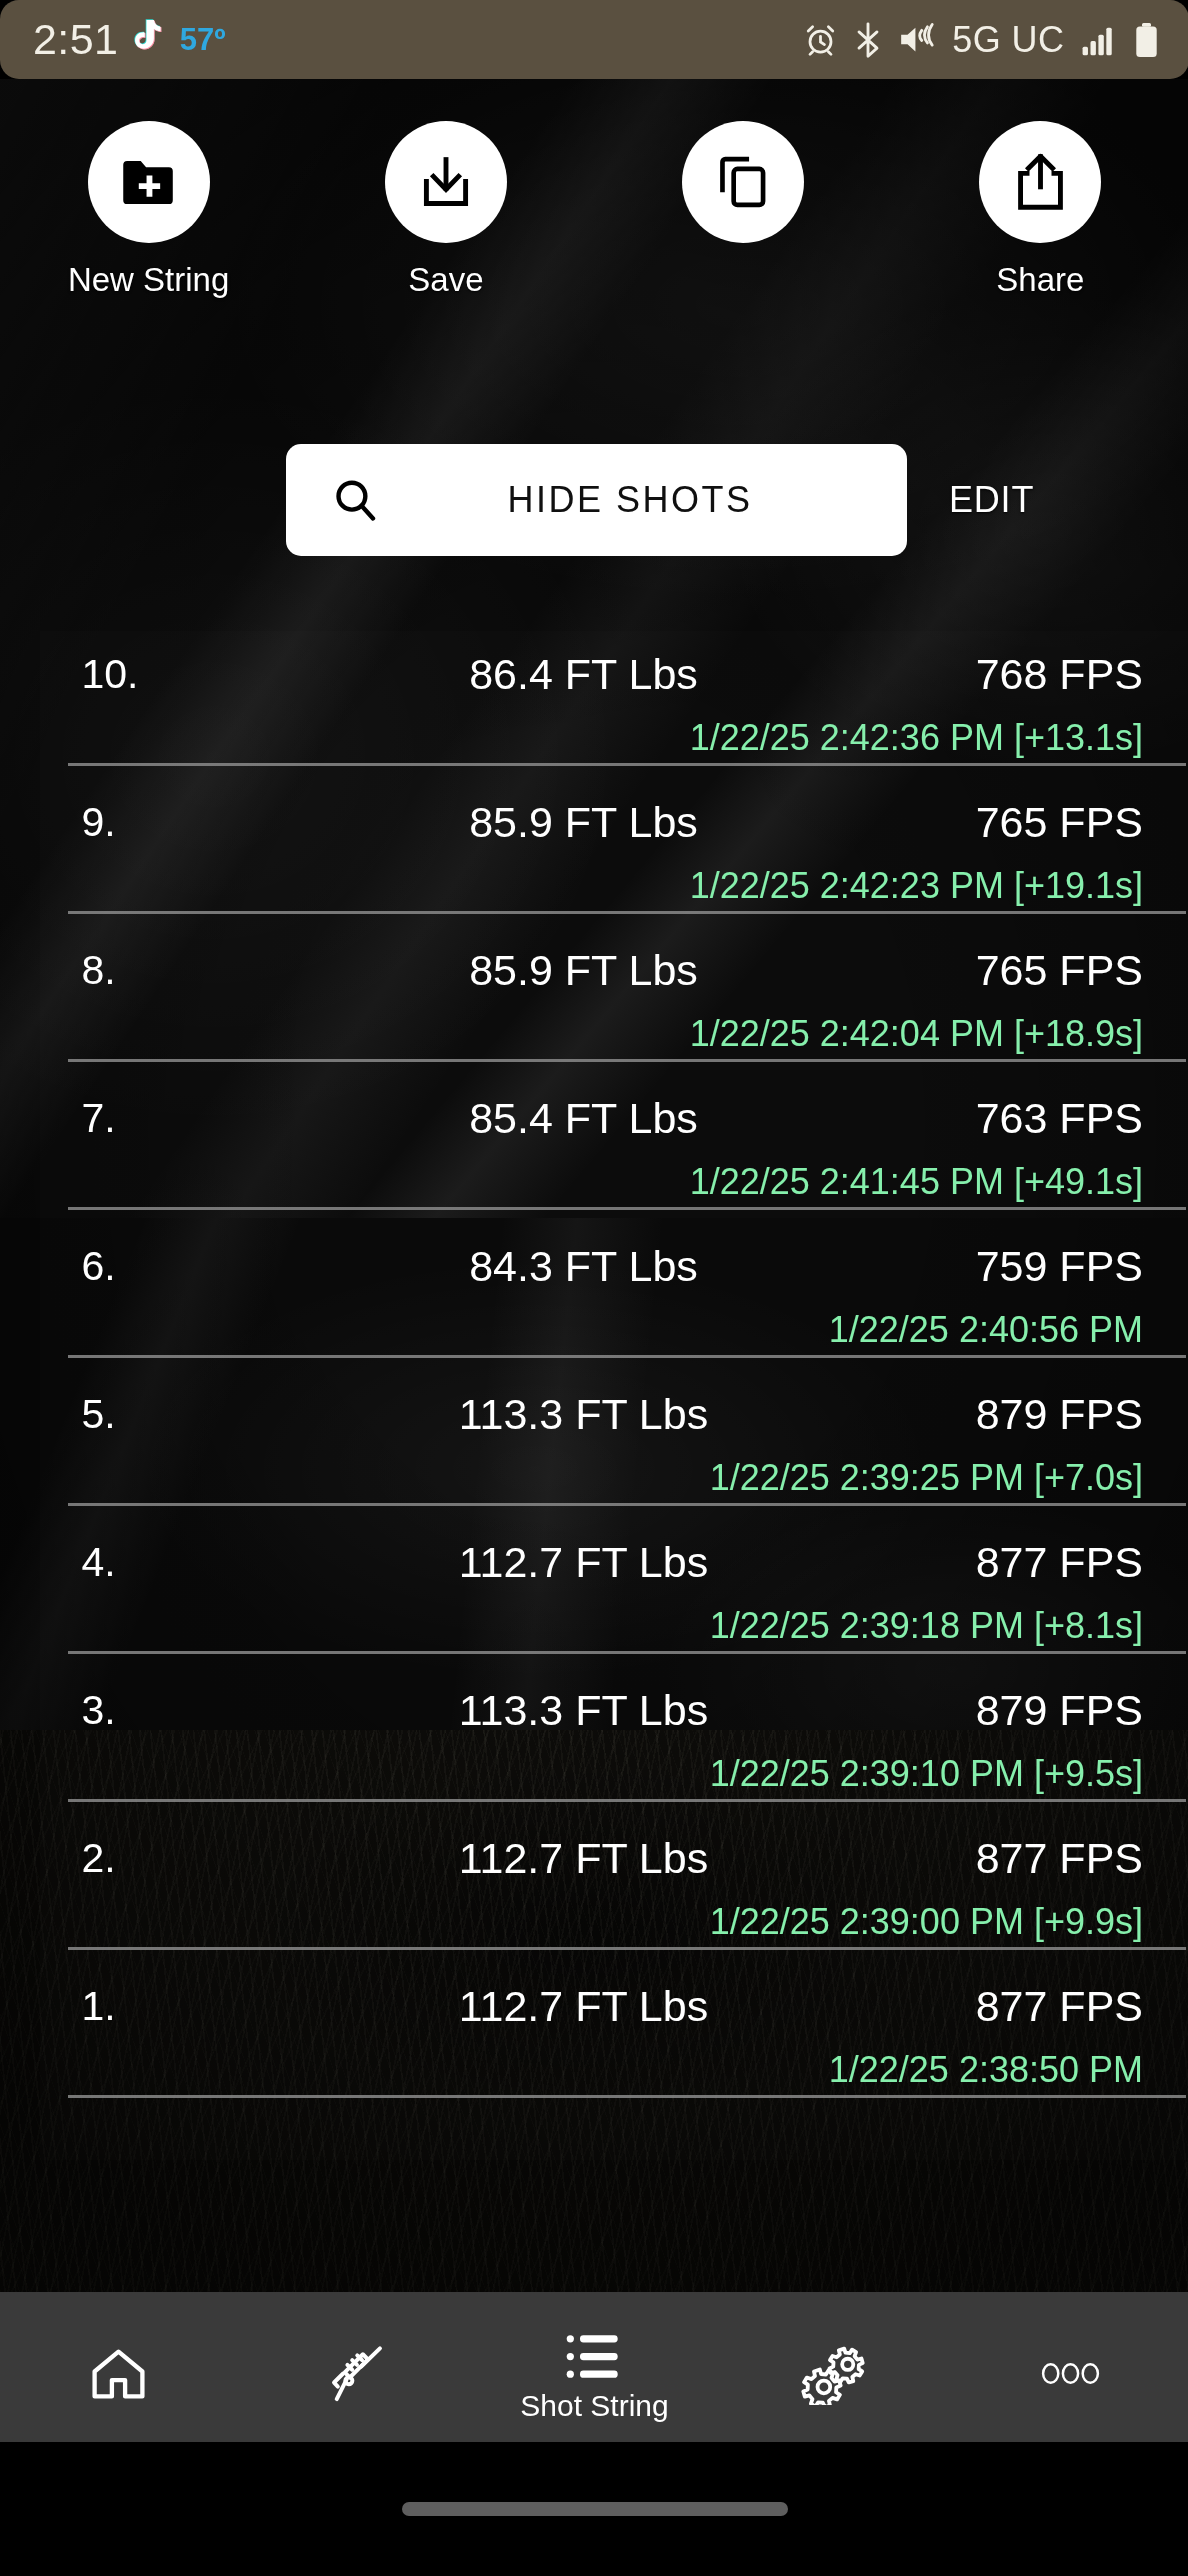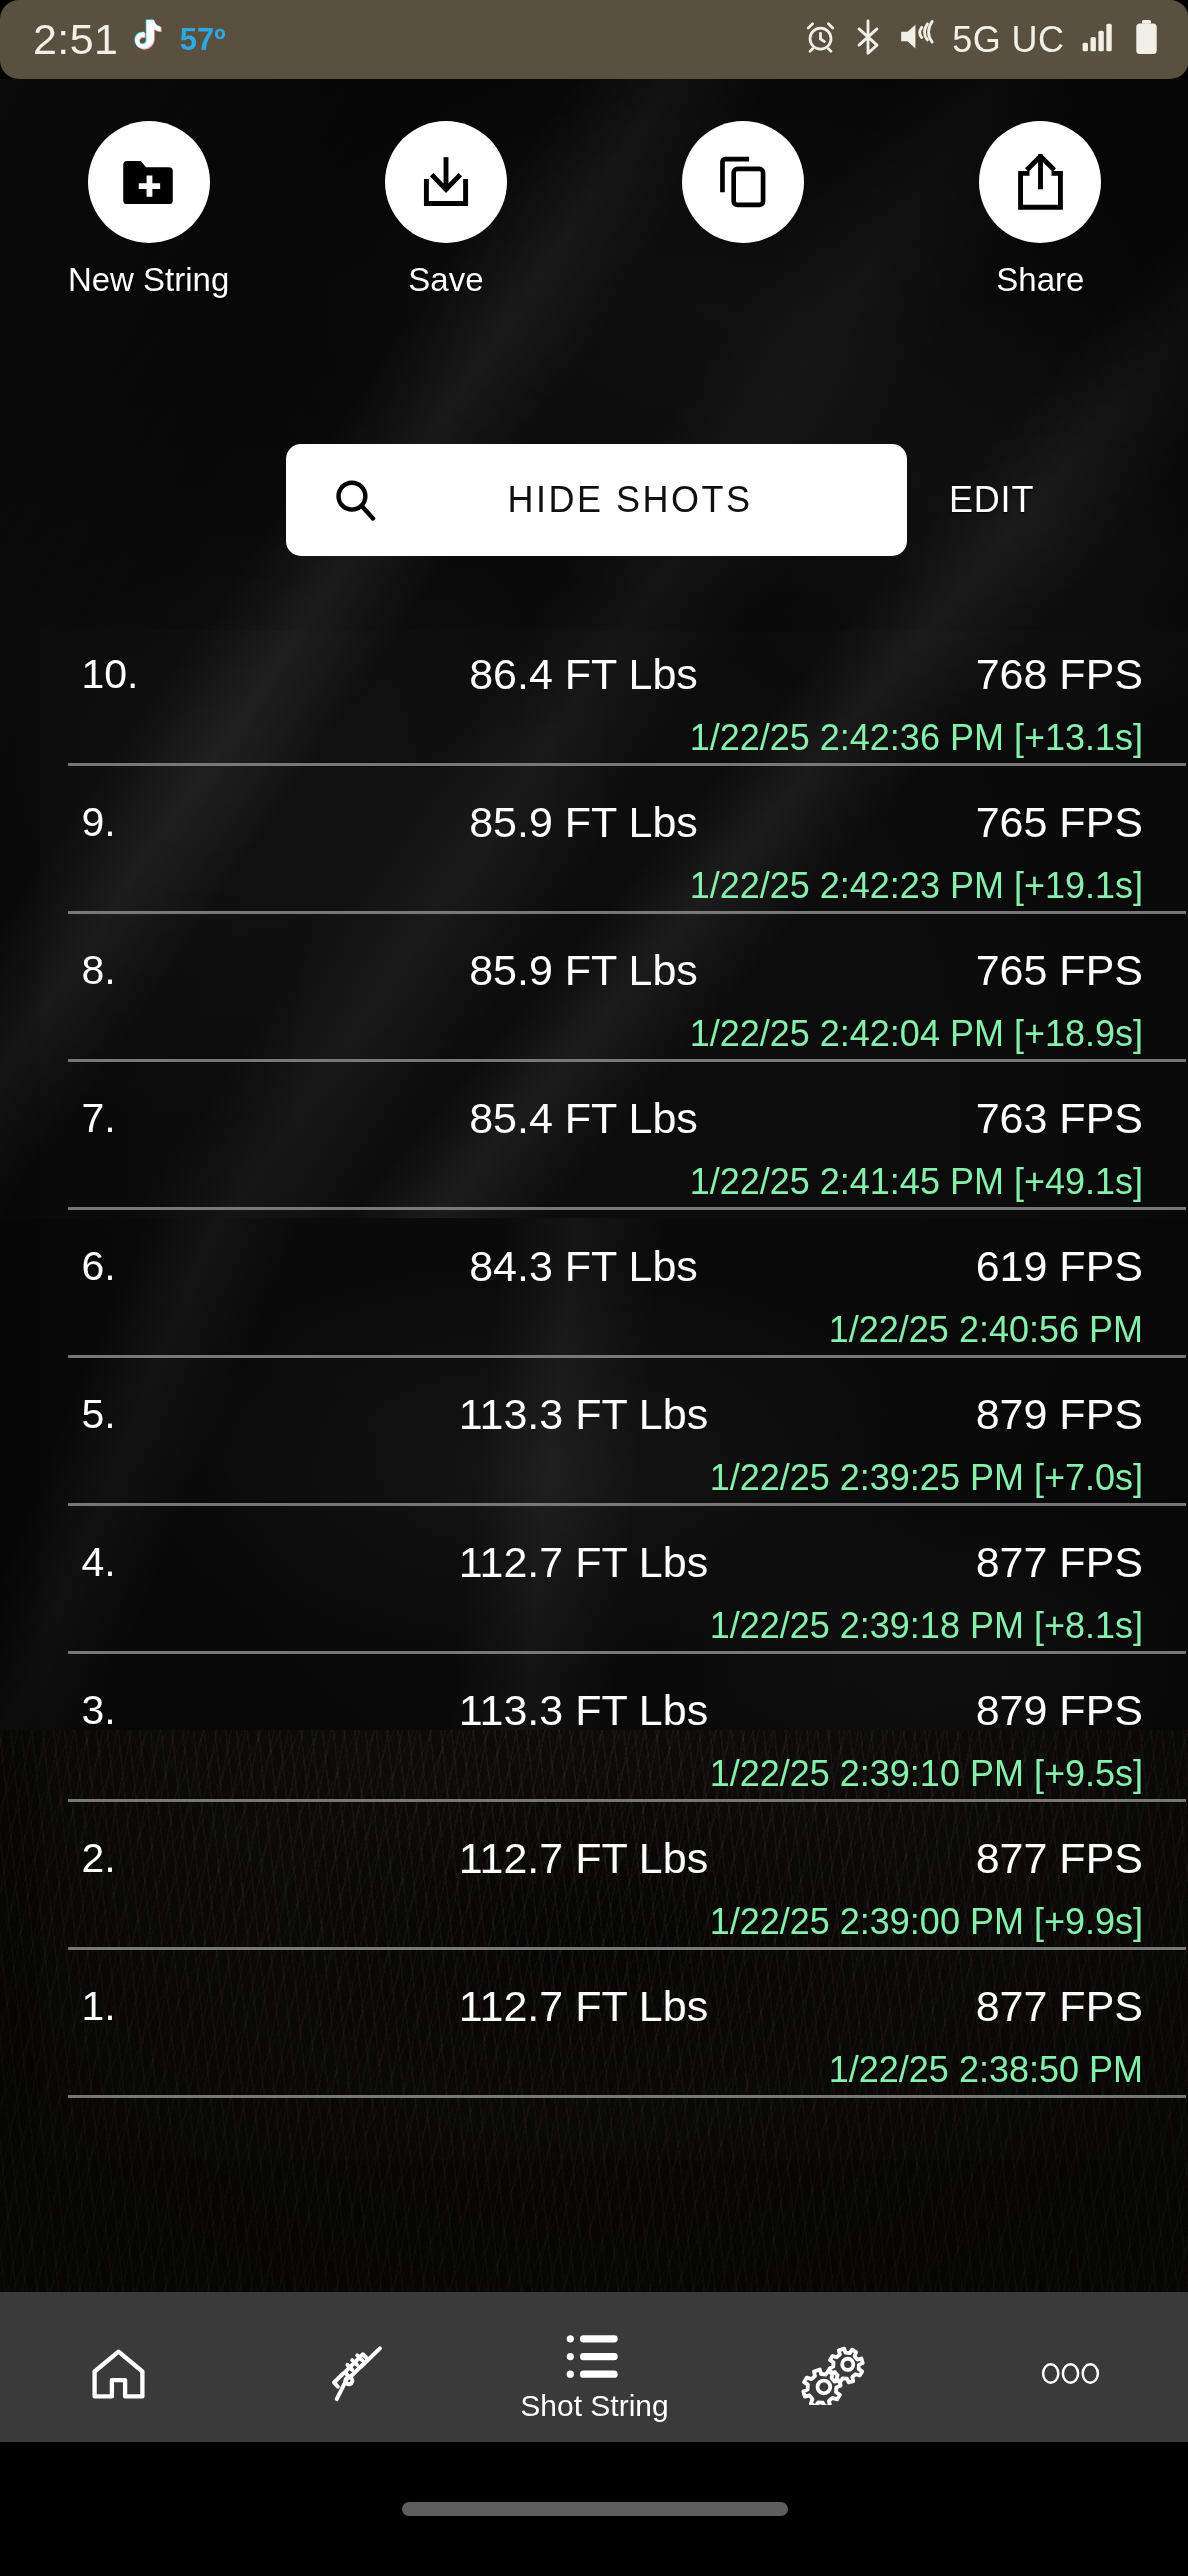--- a/index.html
+++ b/index.html
@@ -24,21 +24,21 @@
     background:#5a5040;
     display:flex; align-items:center;
     padding:0 30px 0 33px;
     z-index:40;
     border-radius:19px;
   }
   .sb-left{ display:flex; align-items:center; gap:13.2px; }
   .sb-time{ color:#f2efe6; font-size:43px; font-weight:400; letter-spacing:0.4px; }
   .sb-temp{ color:#2fa8e0; font-size:31px; font-weight:700; }
   .sb-spacer{ flex:1; }
-  .sb-right{ display:flex; align-items:flex-start; gap:15px; }
+  .sb-right{ display:flex; align-items:center; gap:15px; }
   .sb-right svg{ display:block; }
   .sb-net{ color:#f2efe6; font-size:36px; font-weight:400; letter-spacing:0.4px; margin:0 1.7px; }
 
   
   .bg{
     position:absolute; inset:79px 0 0 0;
     background:#090909;
     z-index:0;
     overflow:hidden;
   }
@@ -382,21 +382,21 @@
       <div class="line2">
         <span class="sr-ts">1/22/25 2:41:45 PM [+49.1s]</span>
       </div>
       <div class="sr-divider"></div>
     </div>
 
     <div class="shot-row">
       <div class="line1">
         <span class="sr-index">6.</span>
         <span class="sr-energy">84.3 FT Lbs</span>
-        <span class="sr-speed">619 FPS</span>
+        <span class="sr-speed">759 FPS</span>
       </div>
       <div class="line2">
         <span class="sr-ts">1/22/25 2:40:56 PM</span>
       </div>
       <div class="sr-divider"></div>
     </div>
 
     <div class="shot-row">
       <div class="line1">
         <span class="sr-index">5.</span>

